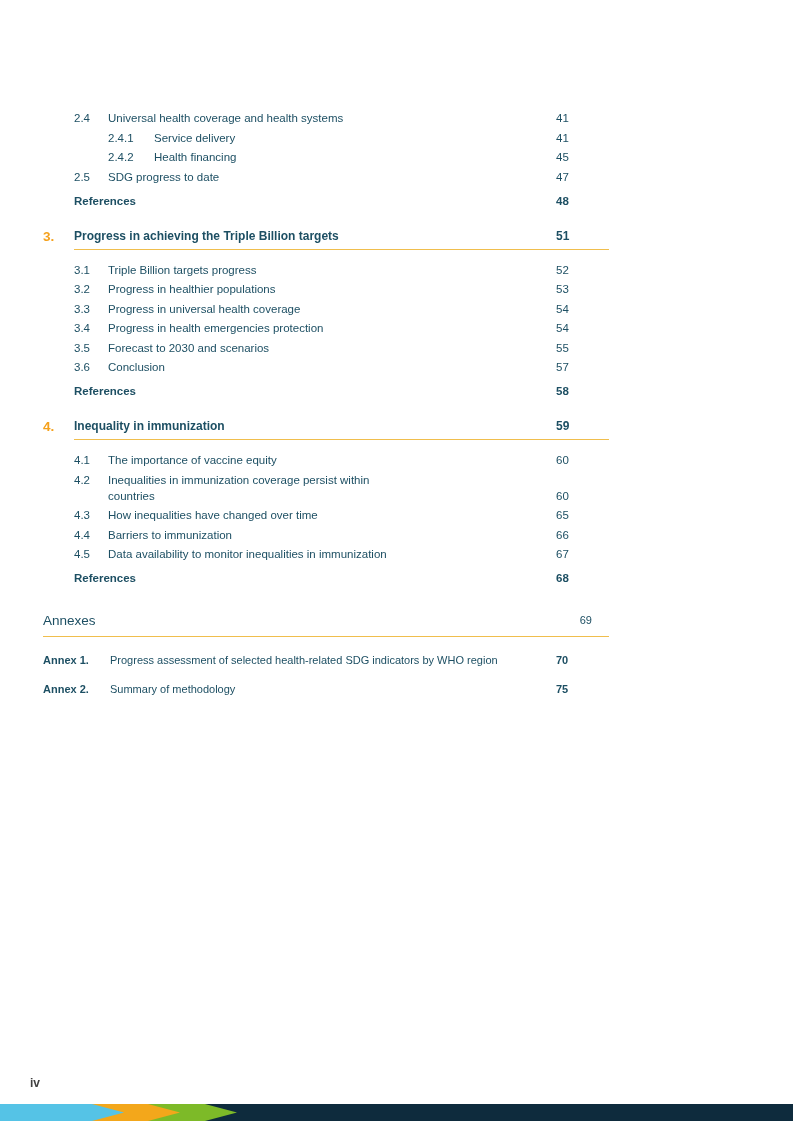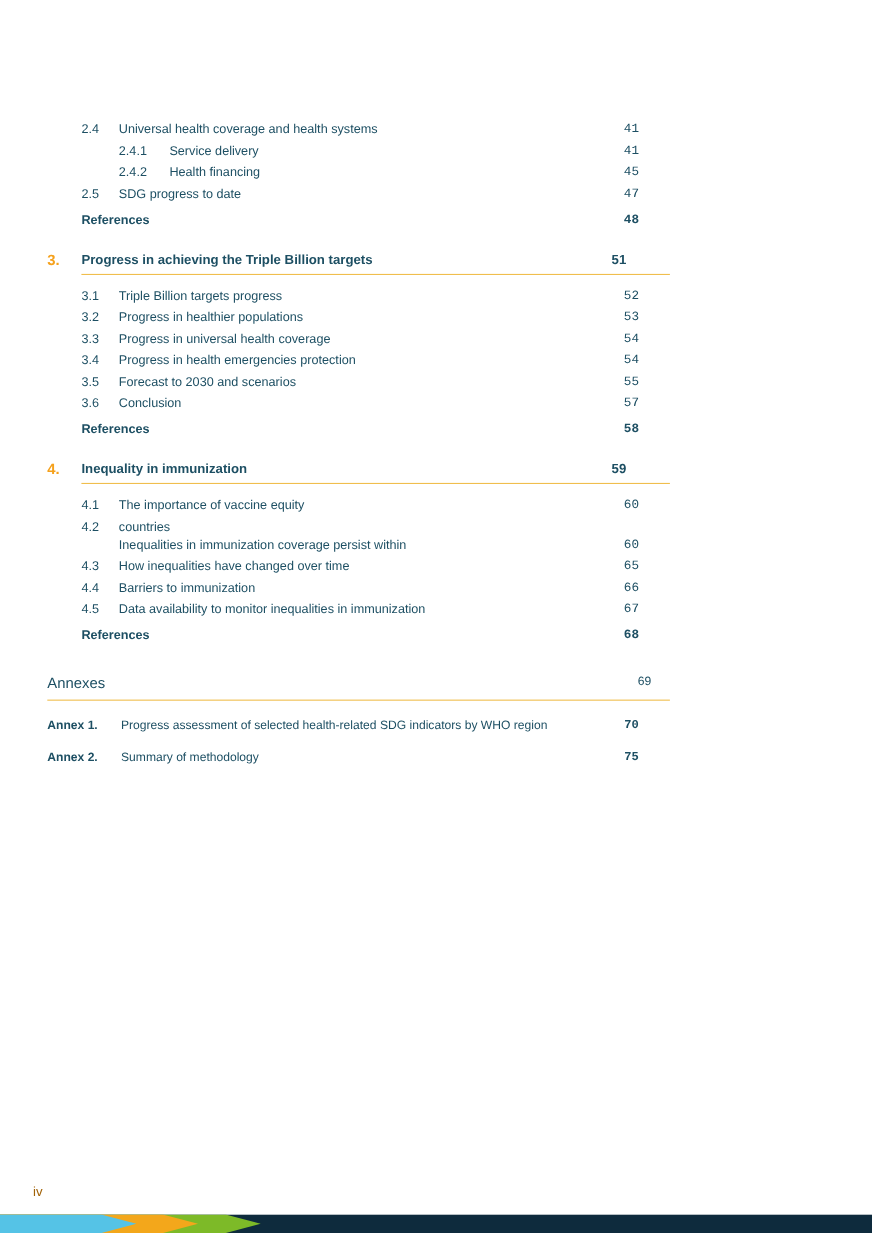--- a/index.html
+++ b/index.html
@@ -23,21 +23,21 @@
   .row {
     display: flex;
     align-items: flex-start;
     font-size: 11.5px;
     line-height: 16px;
     margin-bottom: 3.5px;
     padding-right: 17px;
   }
   .num  { flex: 0 0 34px; }
   .lbl  { flex: 1; }
-  .pg   { flex: 0 0 36px; text-align: center; align-self: flex-end; font-family: Liberation Mono, monospace; }
+  .pg   { flex: 0 0 36px; text-align: left; align-self: flex-end; }
   .indent { margin-left: 31px; }
   .row.sub { margin-left: 34px; }
   .row.sub .num { flex: 0 0 46px; }
   .row.refs { font-weight: 700; margin-top: 8px; }
   .lblcol { flex: 1; display: flex; flex-direction: column; }
 
   
   .section { margin-top: 20px; }
   .sec-head {
     display: flex;
@@ -89,22 +89,22 @@
   .annex-num { flex: 0 0 67px; font-weight: 700; }
   .annex-lbl { flex: 1; }
   .annex-row .pg { font-weight: 700; }
 
   
   .folio {
     position: absolute;
     left: 30px;
     top: 1076px;
     font-size: 12px;
-    font-weight: 400;
-    color: #a16207;
+    font-weight: 700;
+    color: #404040;
   }
   .band {
     position: absolute;
     left: 0;
     bottom: 0;
     width: 793px;
     height: 17px;
     line-height: 0;
   }
 </style>
@@ -195,22 +195,22 @@
       <div class="sec-rule"></div>
       <div class="indent">
         <div class="row">
           <span class="num">4.1</span>
           <span class="lbl">The importance of vaccine equity</span>
           <span class="pg">60</span>
         </div>
         <div class="row">
           <span class="num">4.2</span>
           <span class="lblcol">
+            <span>Inequalities in immunization coverage persist within</span>
             <span>countries</span>
-            <span>Inequalities in immunization coverage persist within</span>
           </span>
           <span class="pg">60</span>
         </div>
         <div class="row">
           <span class="num">4.3</span>
           <span class="lbl">How inequalities have changed over time</span>
           <span class="pg">65</span>
         </div>
         <div class="row">
           <span class="num">4.4</span>

